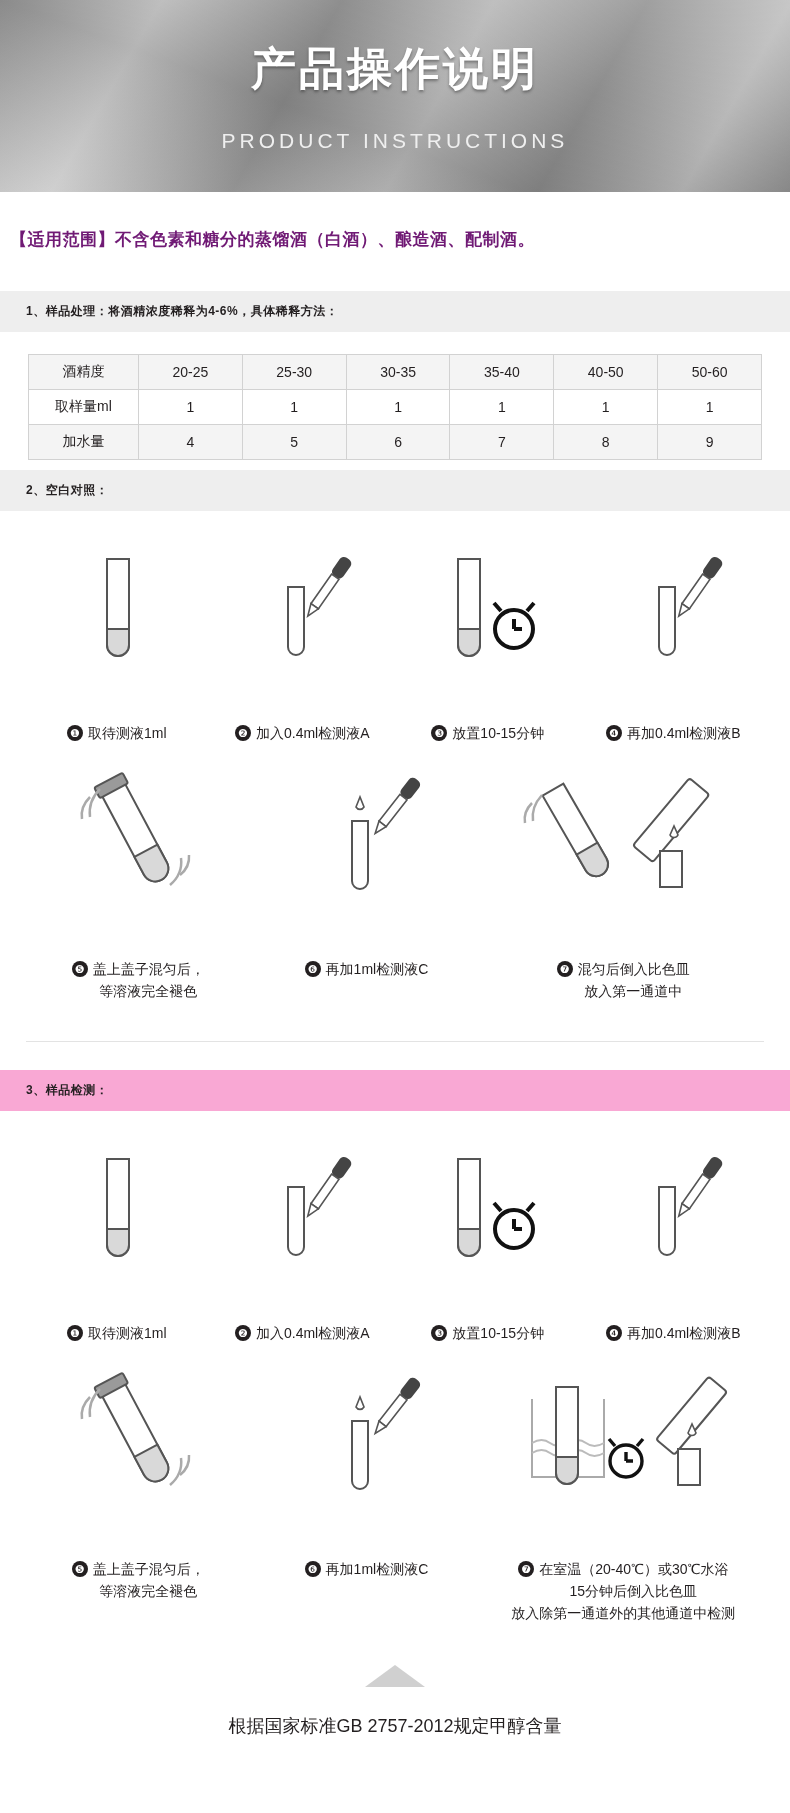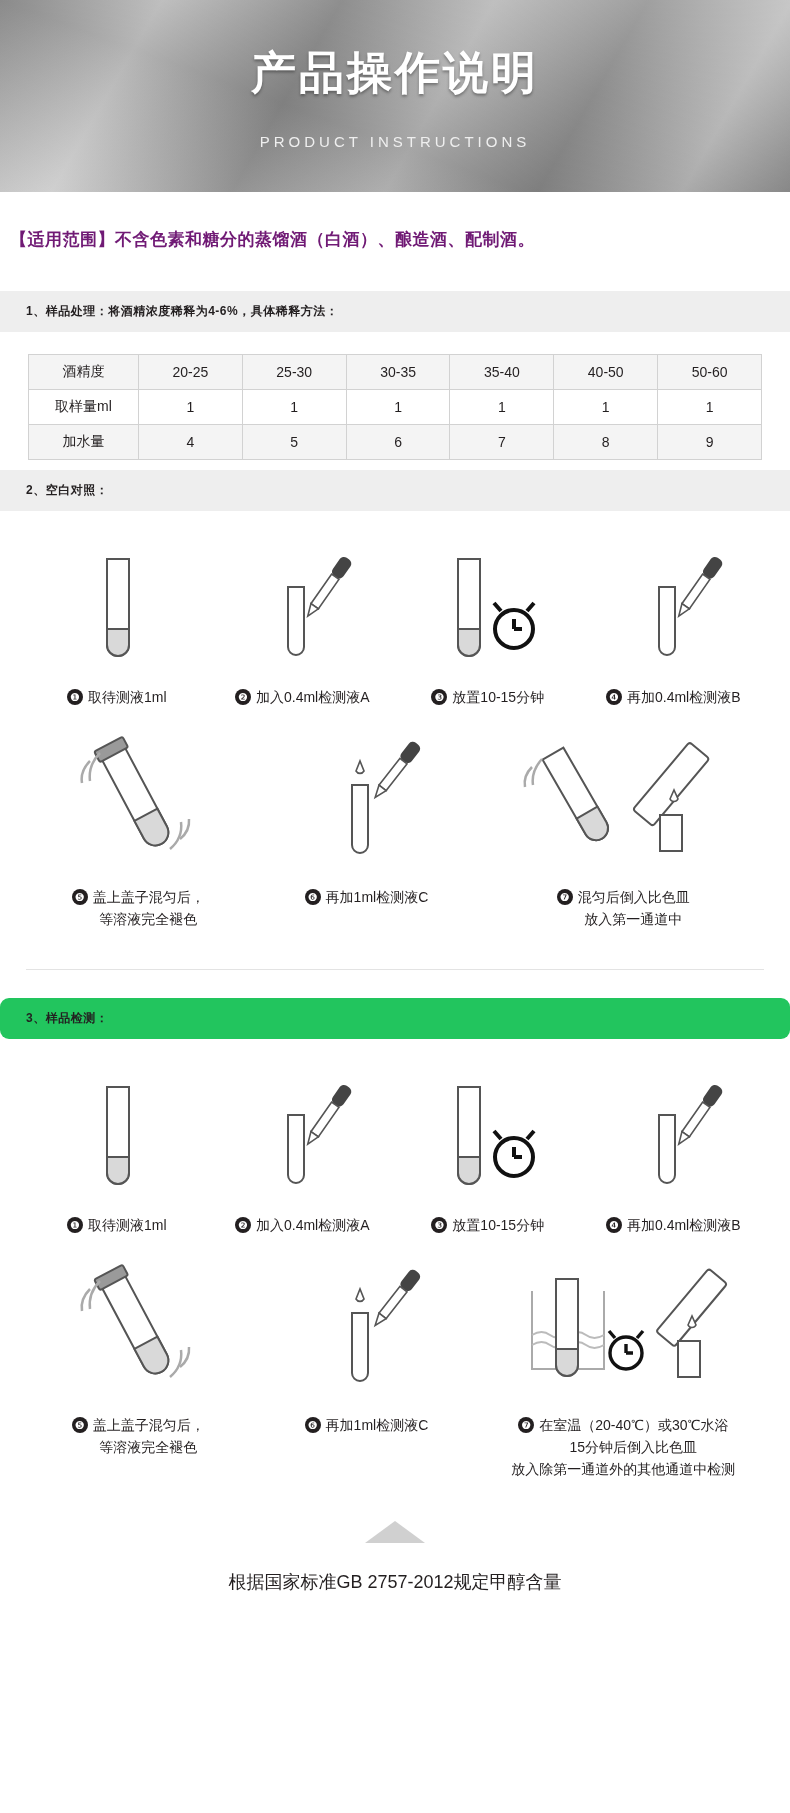--- a/index.html
+++ b/index.html
@@ -33,21 +33,21 @@
     position: relative;
     font-size: 45px;
     font-weight: bold;
     color: #ffffff;
     letter-spacing: 3px;
     text-shadow: 0 2px 3px rgba(0,0,0,0.35);
   }
   .banner-sub {
     position: relative;
     margin-top: 30px;
-    font-size: 15px;
+    font-size: 21px;
     letter-spacing: 4px;
     color: #efefef;
     text-align: center;
   }
 
   
   .scope {
     text-align: left;
     font-size: 17px;
     font-weight: bold;
@@ -57,21 +57,21 @@
   }
 
   
   .section-head {
     background: #eeeeee;
     font-size: 12px;
     font-weight: bold;
     padding: 12px 0 12px 26px;
     letter-spacing: 0.5px;
   }
-  .section-head.plain { background: #22c55e; border-radius: 9px; }
+  .section-head.plain { background: #f9a8d4; }
 
   
   .table-wrap { padding: 22px 28px 10px; }
   table.dilution {
     width: 100%;
     border-collapse: collapse;
     font-size: 14px;
     text-align: center;
   }
   table.dilution td, table.dilution th {
@@ -94,20 +94,21 @@
     grid-template-columns: repeat(4, 1fr);
   }
   .row-3 {
     display: grid;
     grid-template-columns: 1fr 1fr 1.25fr;
   }
   .cell {
     display: flex;
     flex-direction: column;
     align-items: center;
+    gap: 36px;
   }
   .art {
     height: 140px;
     display: flex;
     align-items: flex-end;
     justify-content: center;
     width: 100%;
   }
   .art.tall { height: 150px; }
   .caption {

